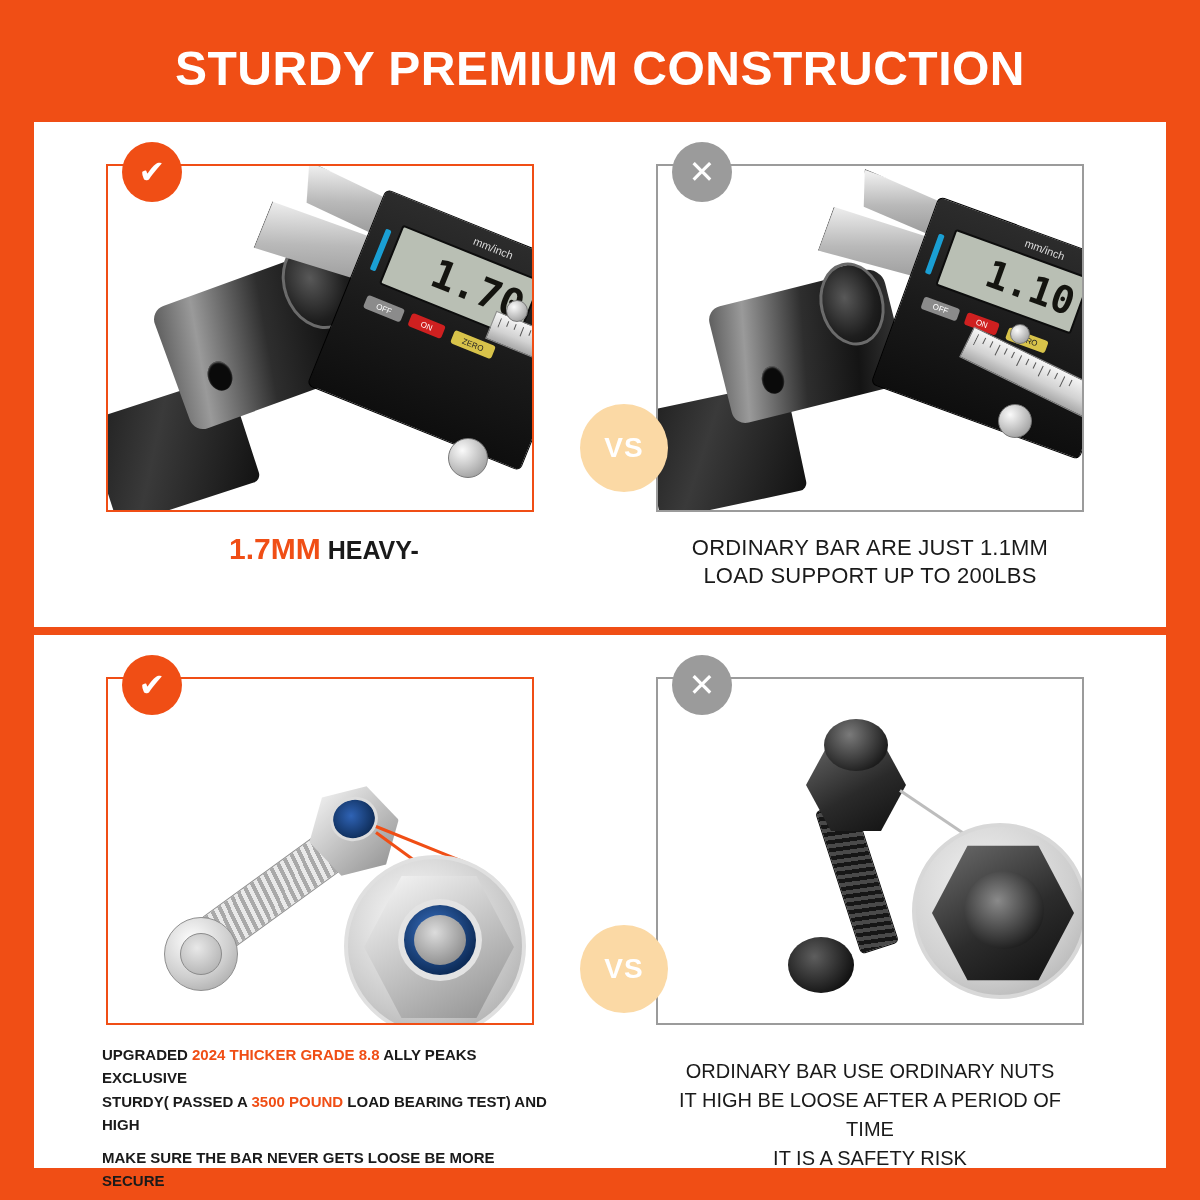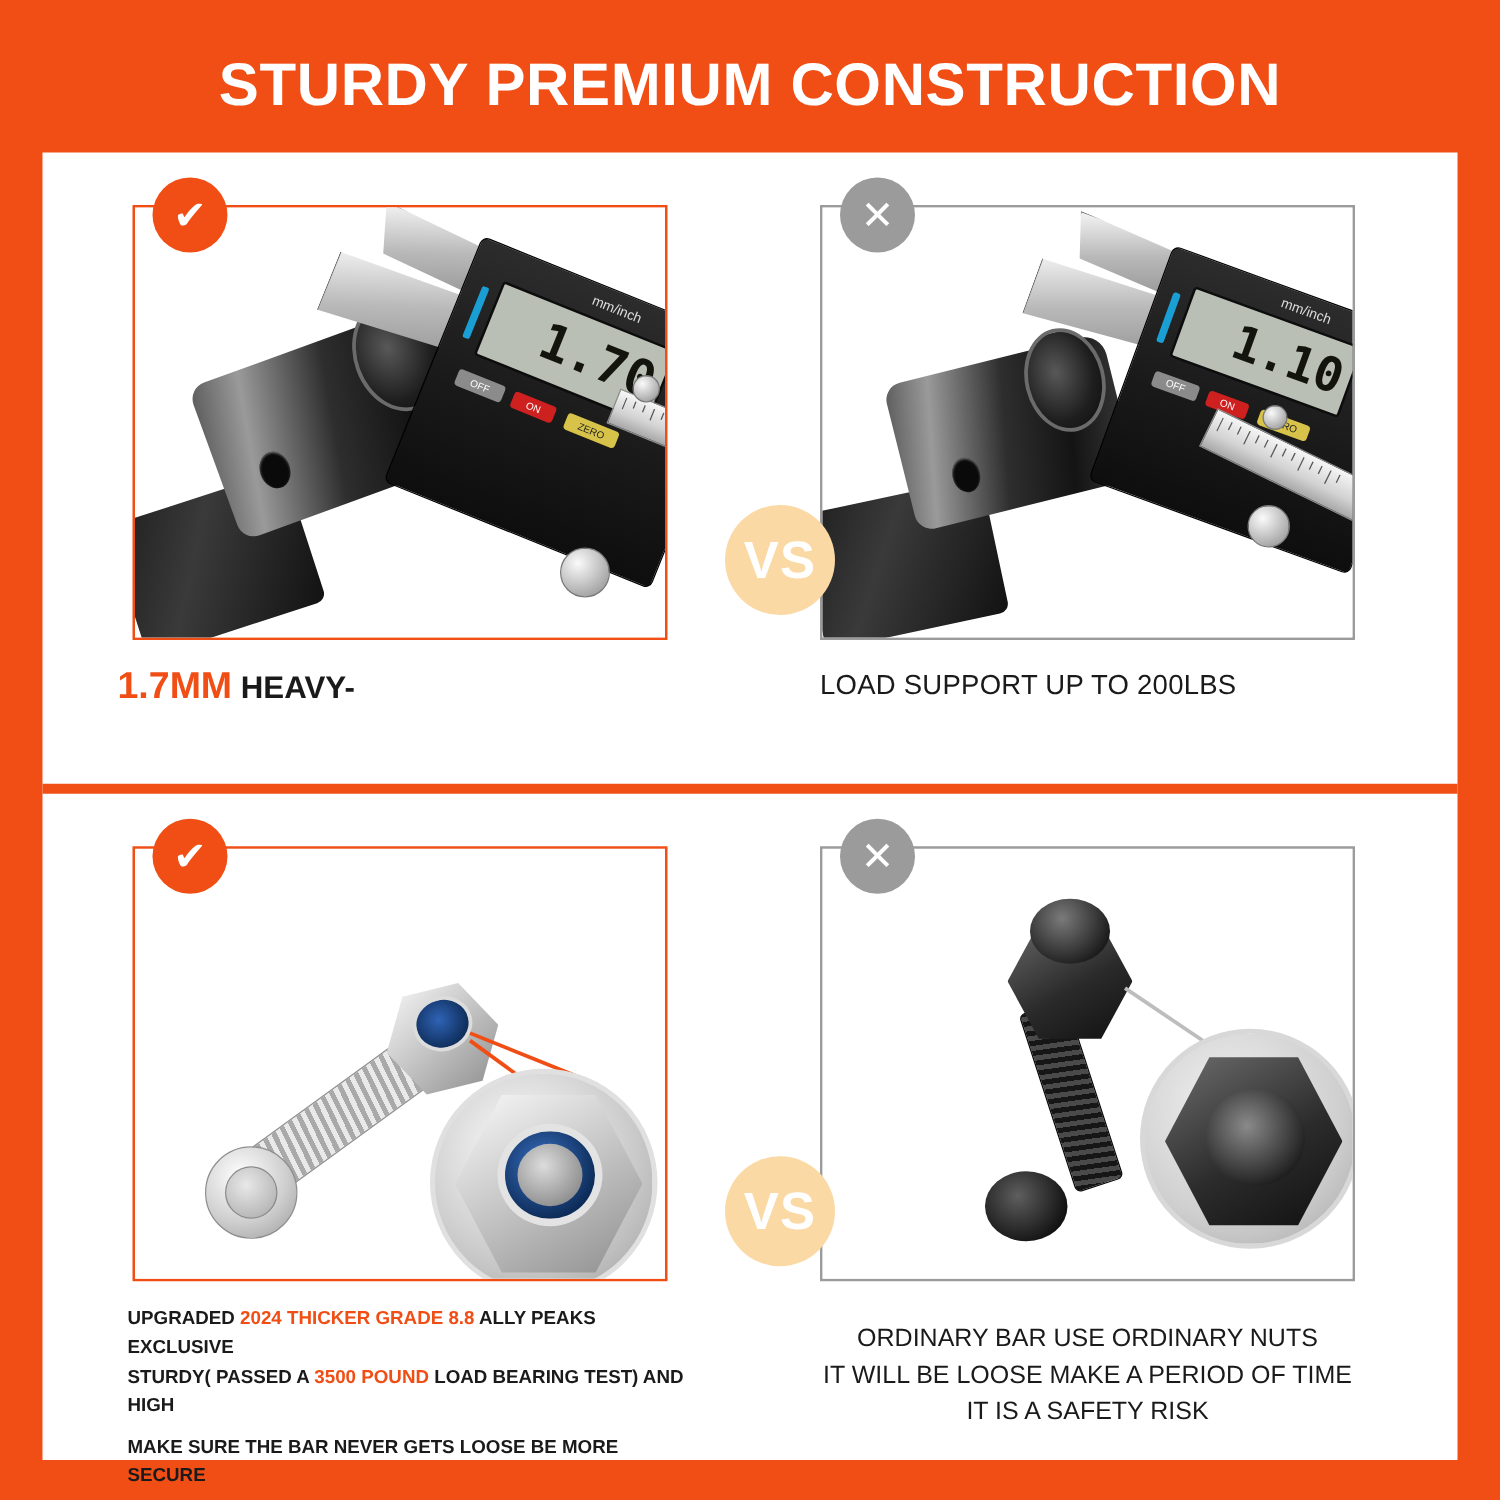--- a/index.html
+++ b/index.html
@@ -69,29 +69,29 @@
   .badge.good { background: #F04E15; }
   .badge.bad  { background: #9b9b9b; }
 
   
   .vs {
     position: absolute;
     width: 88px; height: 88px;
     border-radius: 50%;
     background: #FBD9A5;
     display: flex; align-items: center; justify-content: center;
-    font-size: 42px; font-weight: bold; color: #ffffff;
+    font-size: 28px; font-weight: bold; color: #ffffff;
     z-index: 7;
     letter-spacing: 1px;
   }
 
   
   .caption {
     position: absolute;
-    text-align: left;
+    text-align: center;
     color: #1a1a1a;
     line-height: 1.25;
   }
   .cap-big { font-size: 25px; font-weight: bold; }
   .cap-big .hl { color: #F04E15; font-size: 30px; }
   .cap-plain { font-size: 22px; font-weight: 500; letter-spacing: .2px; }
   .cap-small { font-size: 15px; font-weight: bold; line-height: 1.55; text-align: left; }
   .cap-small .hl { color: #F04E15; }
   .cap-mid { font-size: 20px; font-weight: 500; line-height: 1.45; }
 
@@ -303,20 +303,21 @@
       </div>
       <div class="badge bad" style="left:638px; top:20px;">✕</div>
 
       <div class="caption cap-big" style="left:60px; top:408px; width:460px;">
         <div>
           <span class="hl">1.7MM</span><span> HEAVY-</span>
         </div>
       </div>
 
       <div class="caption cap-plain" style="left:622px; top:412px; width:428px;">
+        <div>ORDINARY BAR ARE JUST 1.1MM</div>
         <div>LOAD SUPPORT UP TO 200LBS</div>
       </div>
 
       <div class="row-divider"></div>
     </div>
 
     <div class="row second">
 
       <div class="panel-frame" style="left:72px; top:42px; width:428px; height:348px;">
         <div class="scene">
@@ -365,19 +366,19 @@
           <span>UPGRADED </span><span class="hl">2024 THICKER GRADE 8.8</span><span> ALLY PEAKS EXCLUSIVE</span>
         </div>
         <div>
           <span>STURDY( PASSED A </span><span class="hl">3500 POUND</span><span> LOAD BEARING TEST) AND HIGH</span>
         </div>
         <div style="margin-top:10px;">MAKE SURE THE BAR NEVER GETS LOOSE BE MORE SECURE</div>
       </div>
 
       <div class="caption cap-mid" style="left:622px; top:422px; width:428px; text-align:center;">
         <div>ORDINARY BAR USE ORDINARY NUTS</div>
-        <div>IT WILL BE LOOSE MAKE A PERIOD OF TIME</div>
+        <div>IT HIGH BE LOOSE AFTER A PERIOD OF TIME</div>
         <div>IT IS A SAFETY RISK</div>
       </div>
     </div>
 
   </div>
 </div>
 
 </body></html>

